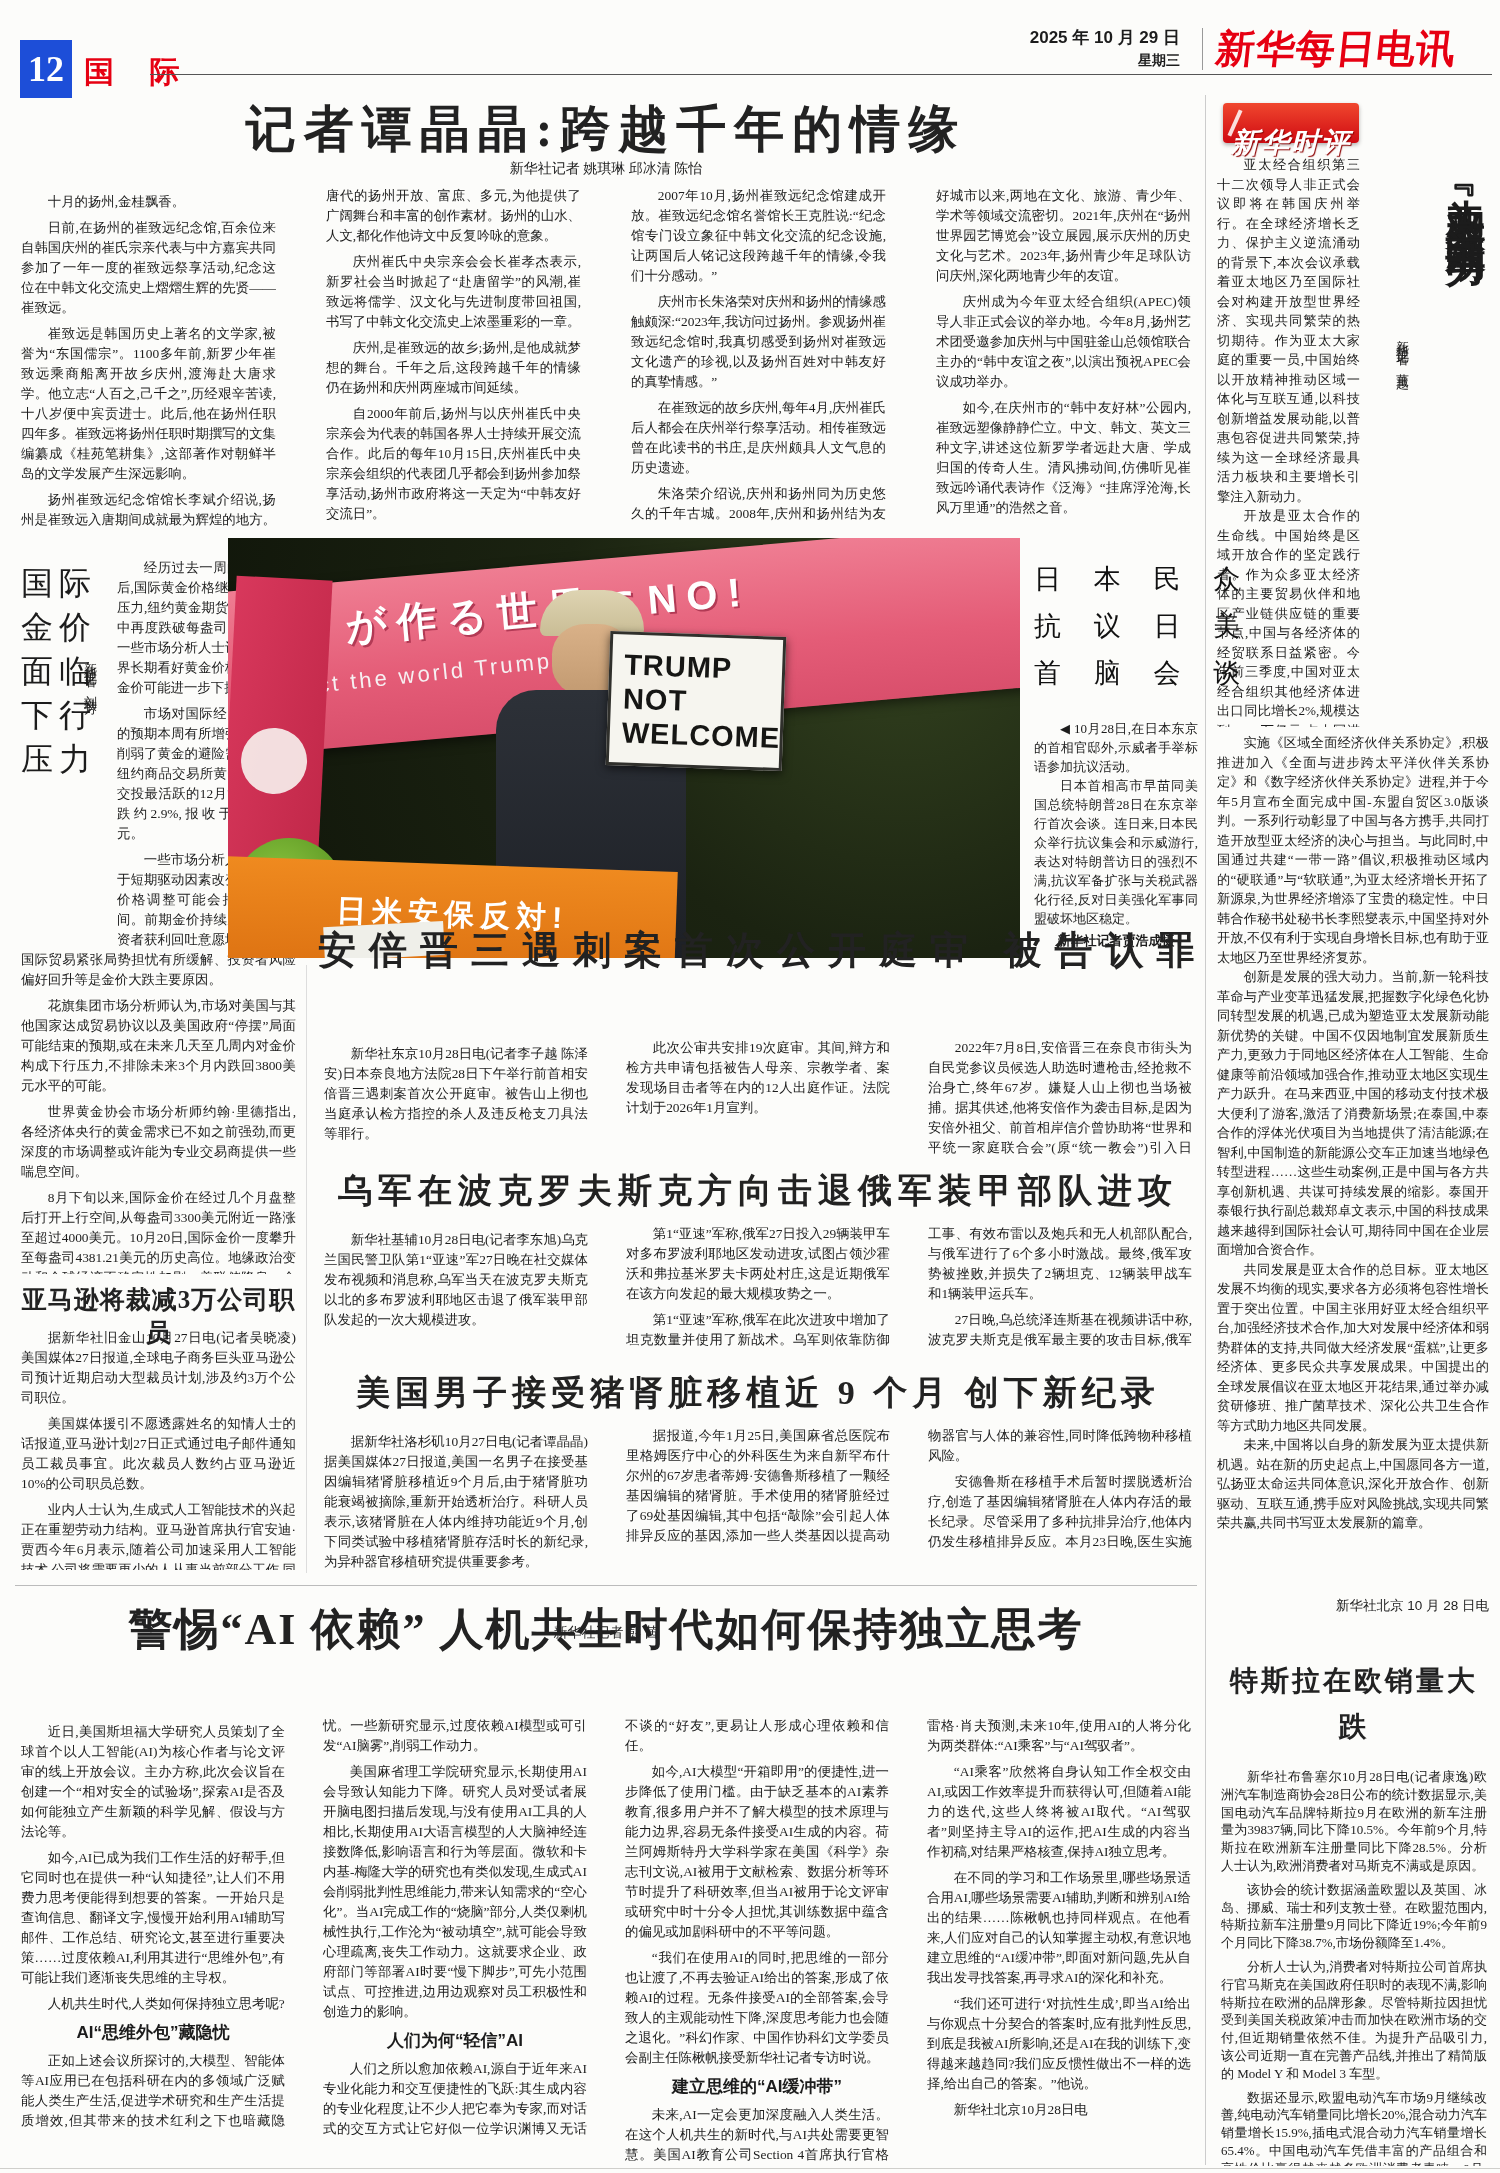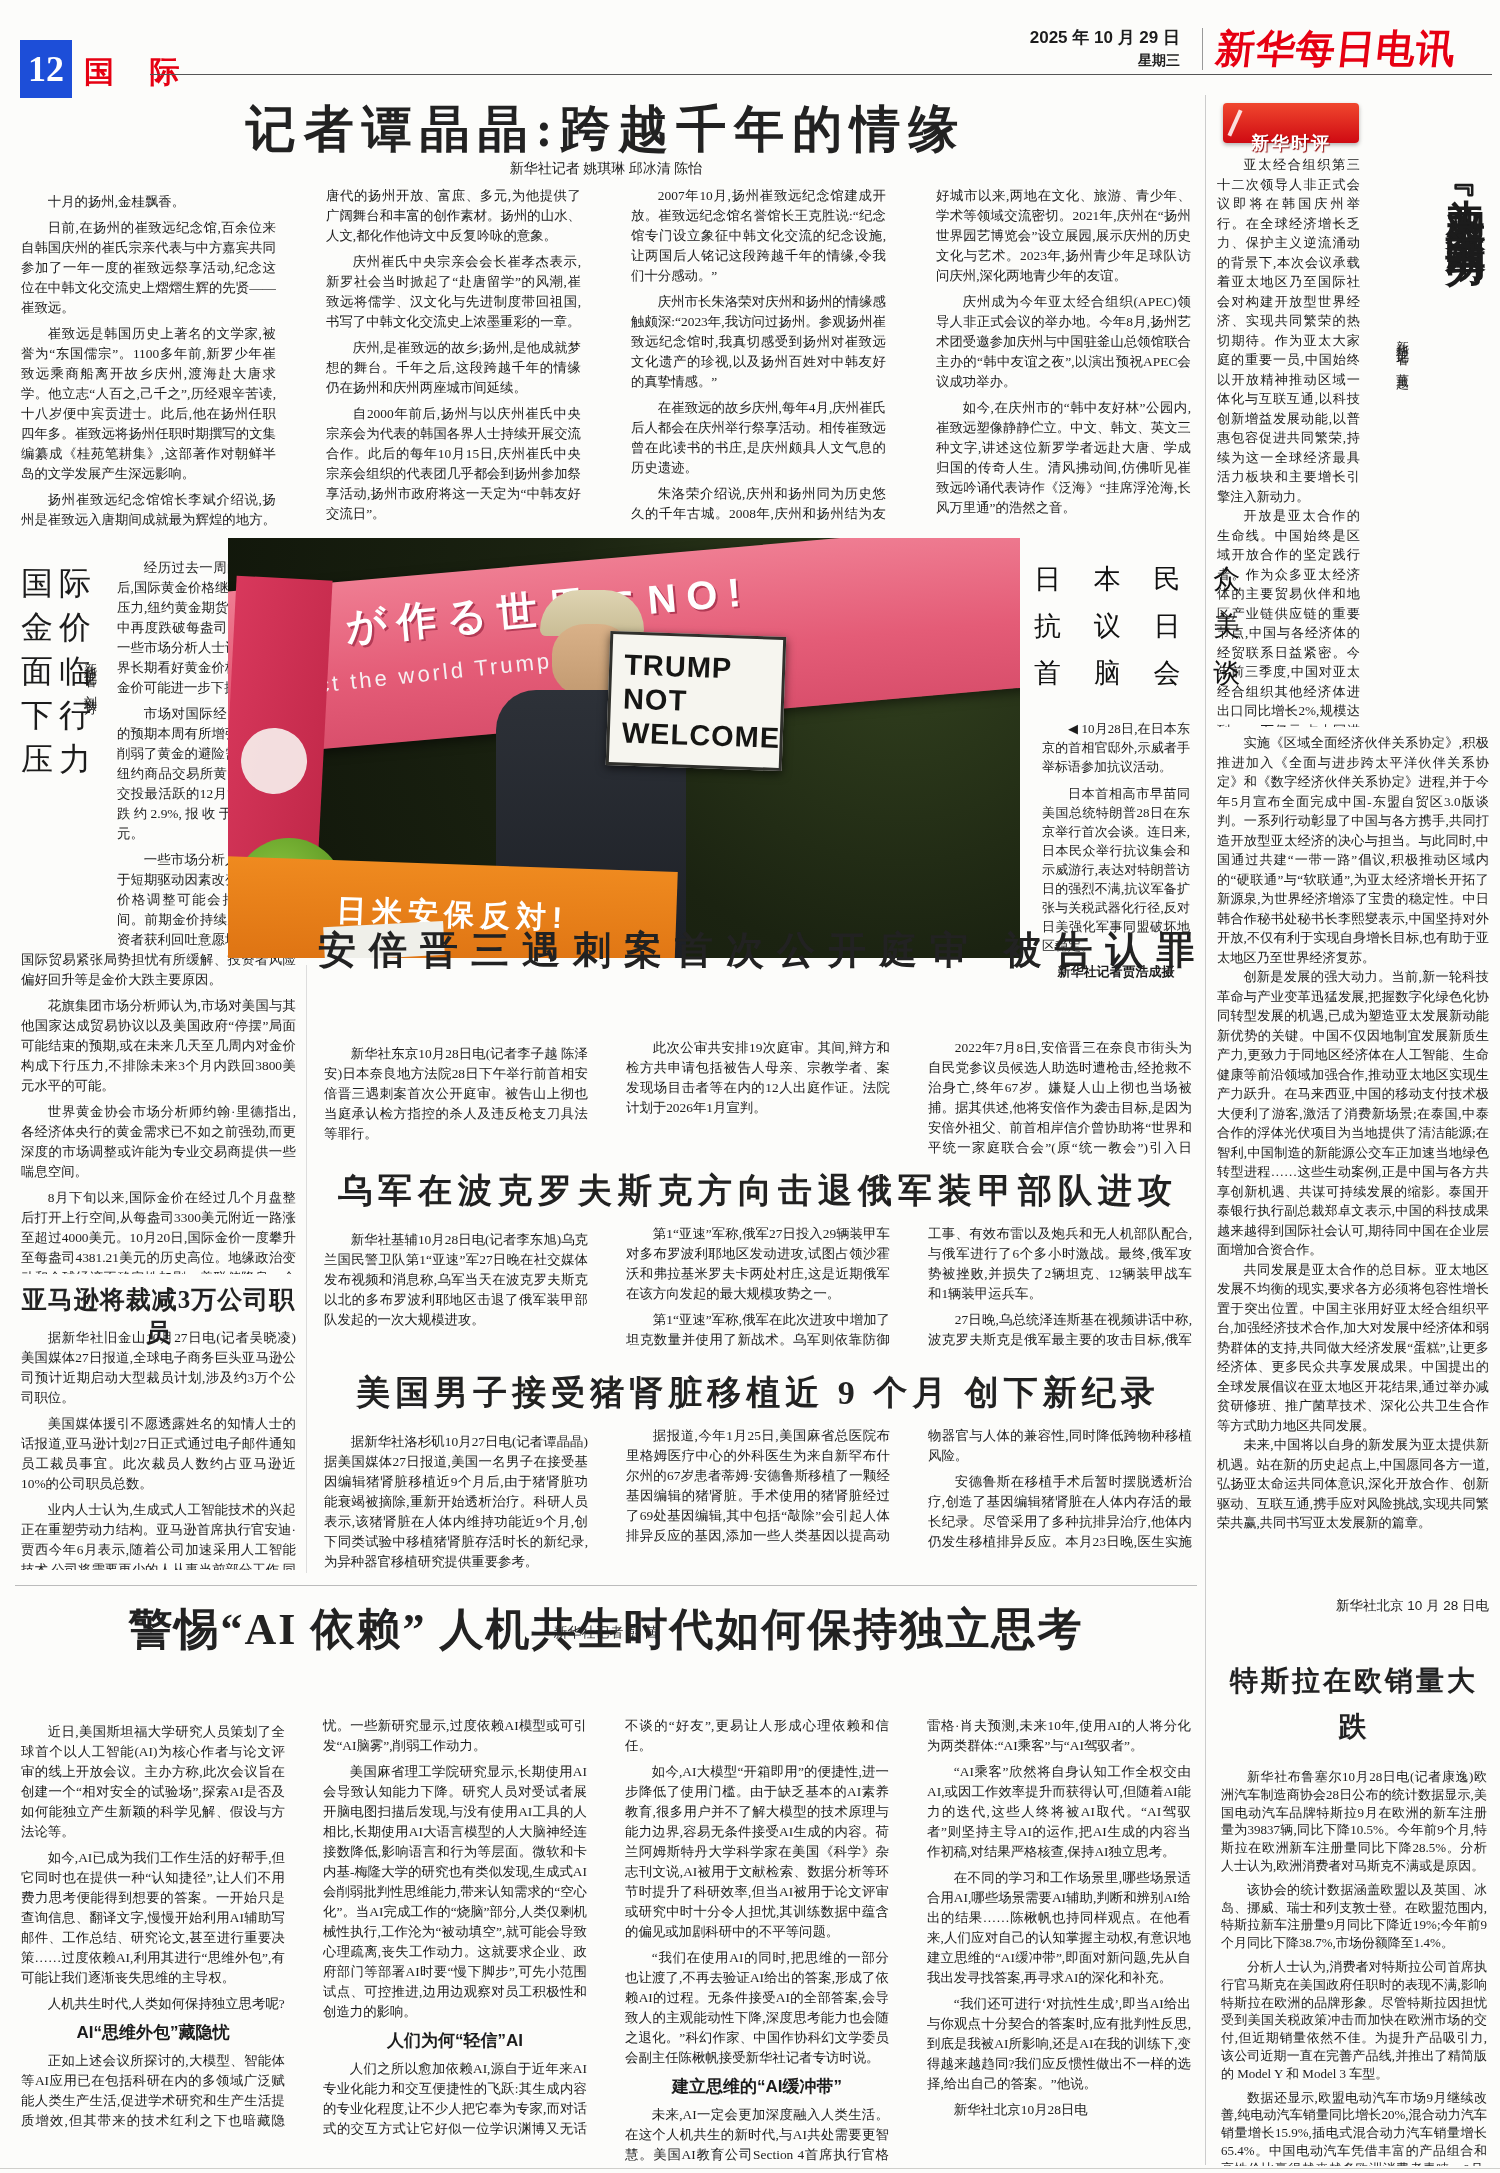--- a/index.html
+++ b/index.html
@@ -73,36 +73,36 @@
   .banner-orange span{position:absolute;left:120px;top:30px;color:#fff;font-weight:bold;font-size:30px;
                       letter-spacing:6px;font-family:"Liberation Sans",sans-serif;white-space:nowrap;}
   .green-blob{position:absolute;left:6px;top:300px;width:110px;height:110px;border-radius:50%;
               background:radial-gradient(circle at 40% 40%,#8cc63f,#4f8a1d);}
   .small-sign{position:absolute;left:96px;top:386px;width:120px;height:34px;background:#efefe9;
               transform:rotate(-3deg);}
   
   .capt{left:1034px;top:556px;width:164px;}
   .capt-line{font-size:27px;letter-spacing:13px;line-height:47px;color:#111;white-space:nowrap;}
   .capt-body{margin-top:22px;font-size:13px;line-height:19px;text-align:justify;}
-  .capt-body p{margin:8px;text-indent:2em;}
+  .capt-body p{margin:0;text-indent:2em;}
   .capt-credit{margin-top:4px;font-weight:bold;font-size:13px;text-align:center;
                font-family:"Liberation Sans",sans-serif;}
   
   .abe-title{left:318px;top:925px;width:880px;font-size:38px;letter-spacing:13px;white-space:nowrap;}
   .abe-body{left:318px;top:1038px;width:880px;height:122px;}
   .ukr-title{left:318px;top:1168px;width:880px;font-size:34px;letter-spacing:6px;white-space:nowrap;}
   .ukr-body{left:318px;top:1224px;width:880px;height:136px;}
   .pig-title{left:318px;top:1370px;width:880px;font-size:34px;letter-spacing:5px;white-space:nowrap;}
   .pig-body{left:318px;top:1426px;width:880px;height:150px;}
   
   .shiping{left:1215px;top:95px;width:278px;height:1552px;}
   .badge{position:absolute;left:8px;top:8px;width:136px;height:40px;border-radius:4px;
          background:linear-gradient(180deg,#f0472e,#cf0a12);box-shadow:0 2px 4px rgba(0,0,0,.3);
          display:flex;align-items:center;justify-content:center;}
-  .badge span{color:#fff;font-weight:bold;font-size:18px;letter-spacing:2px;
+  .badge span{color:#fff;font-weight:bold;font-size:28px;font-style:italic;letter-spacing:2px;
               font-family:"Liberation Sans",sans-serif;text-shadow:1px 1px 1px #8d0404;margin-top:40px;}
   .badge-slash{position:absolute;left:10px;top:6px;width:4px;height:28px;background:#fff;
                transform:rotate(24deg);opacity:.85;}
   .shiping-title{position:absolute;right:0px;top:72px;height:620px;font-size:40px;letter-spacing:4px;
                  writing-mode:vertical-rl;text-orientation:upright;font-weight:bold;}
   .shiping-byline{position:absolute;right:82px;top:235px;height:250px;writing-mode:vertical-rl;
                   text-orientation:upright;font-size:13px;letter-spacing:3px;}
   .shiping-text{font-size:13.2px;line-height:19.5px;text-align:justify;overflow:hidden;}
   .shiping-text p{margin:0;text-indent:2em;text-align:justify;}
   .shiping-top{position:absolute;left:2px;top:60px;width:143px;height:572px;}

